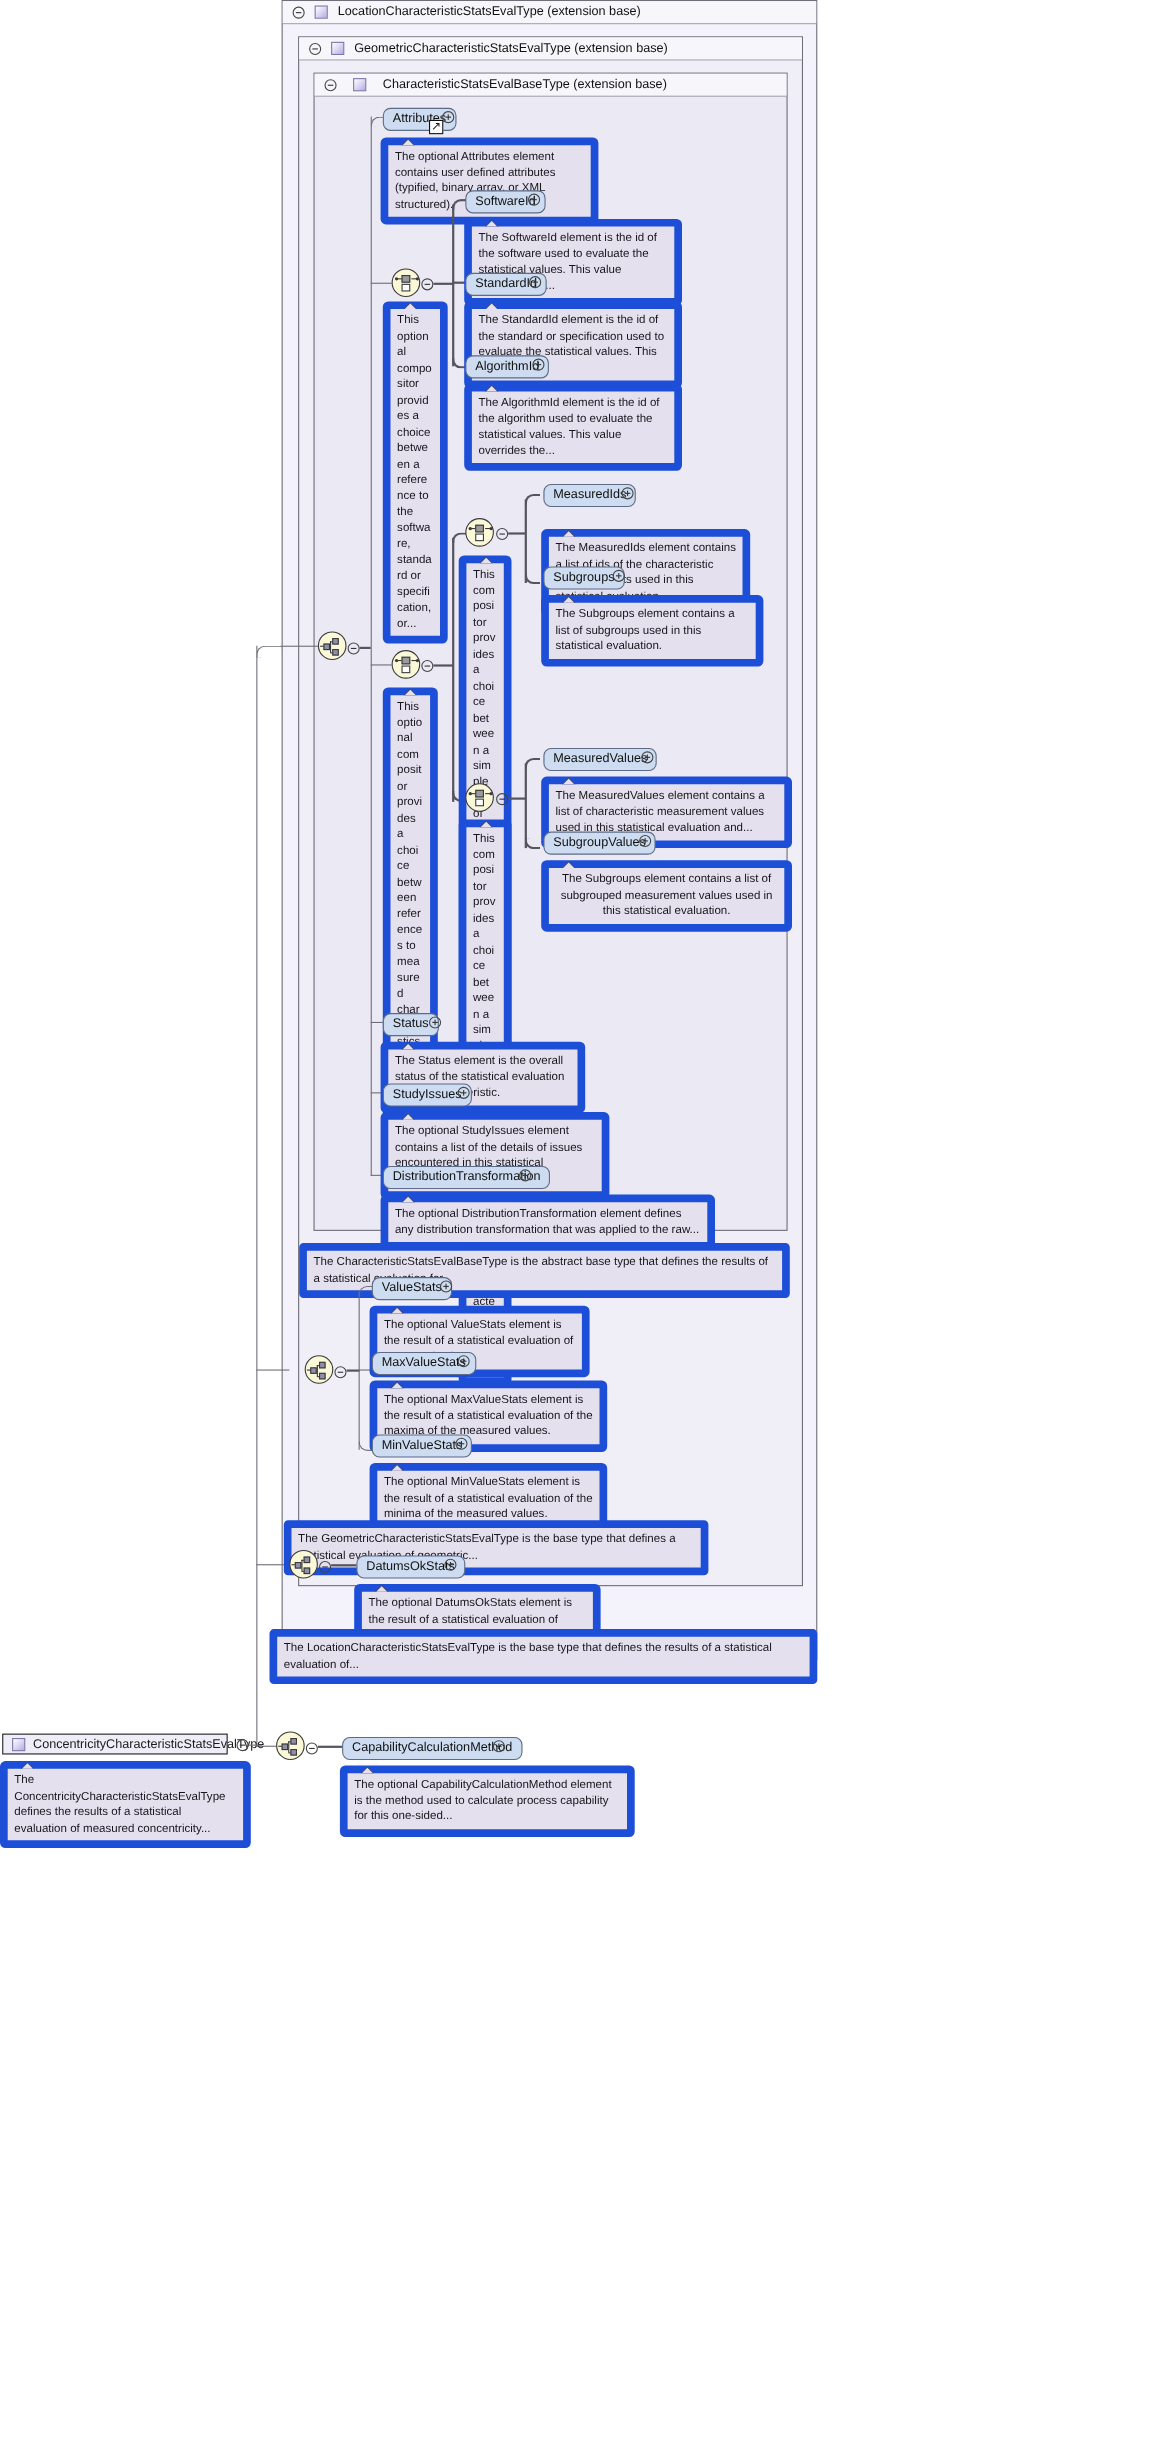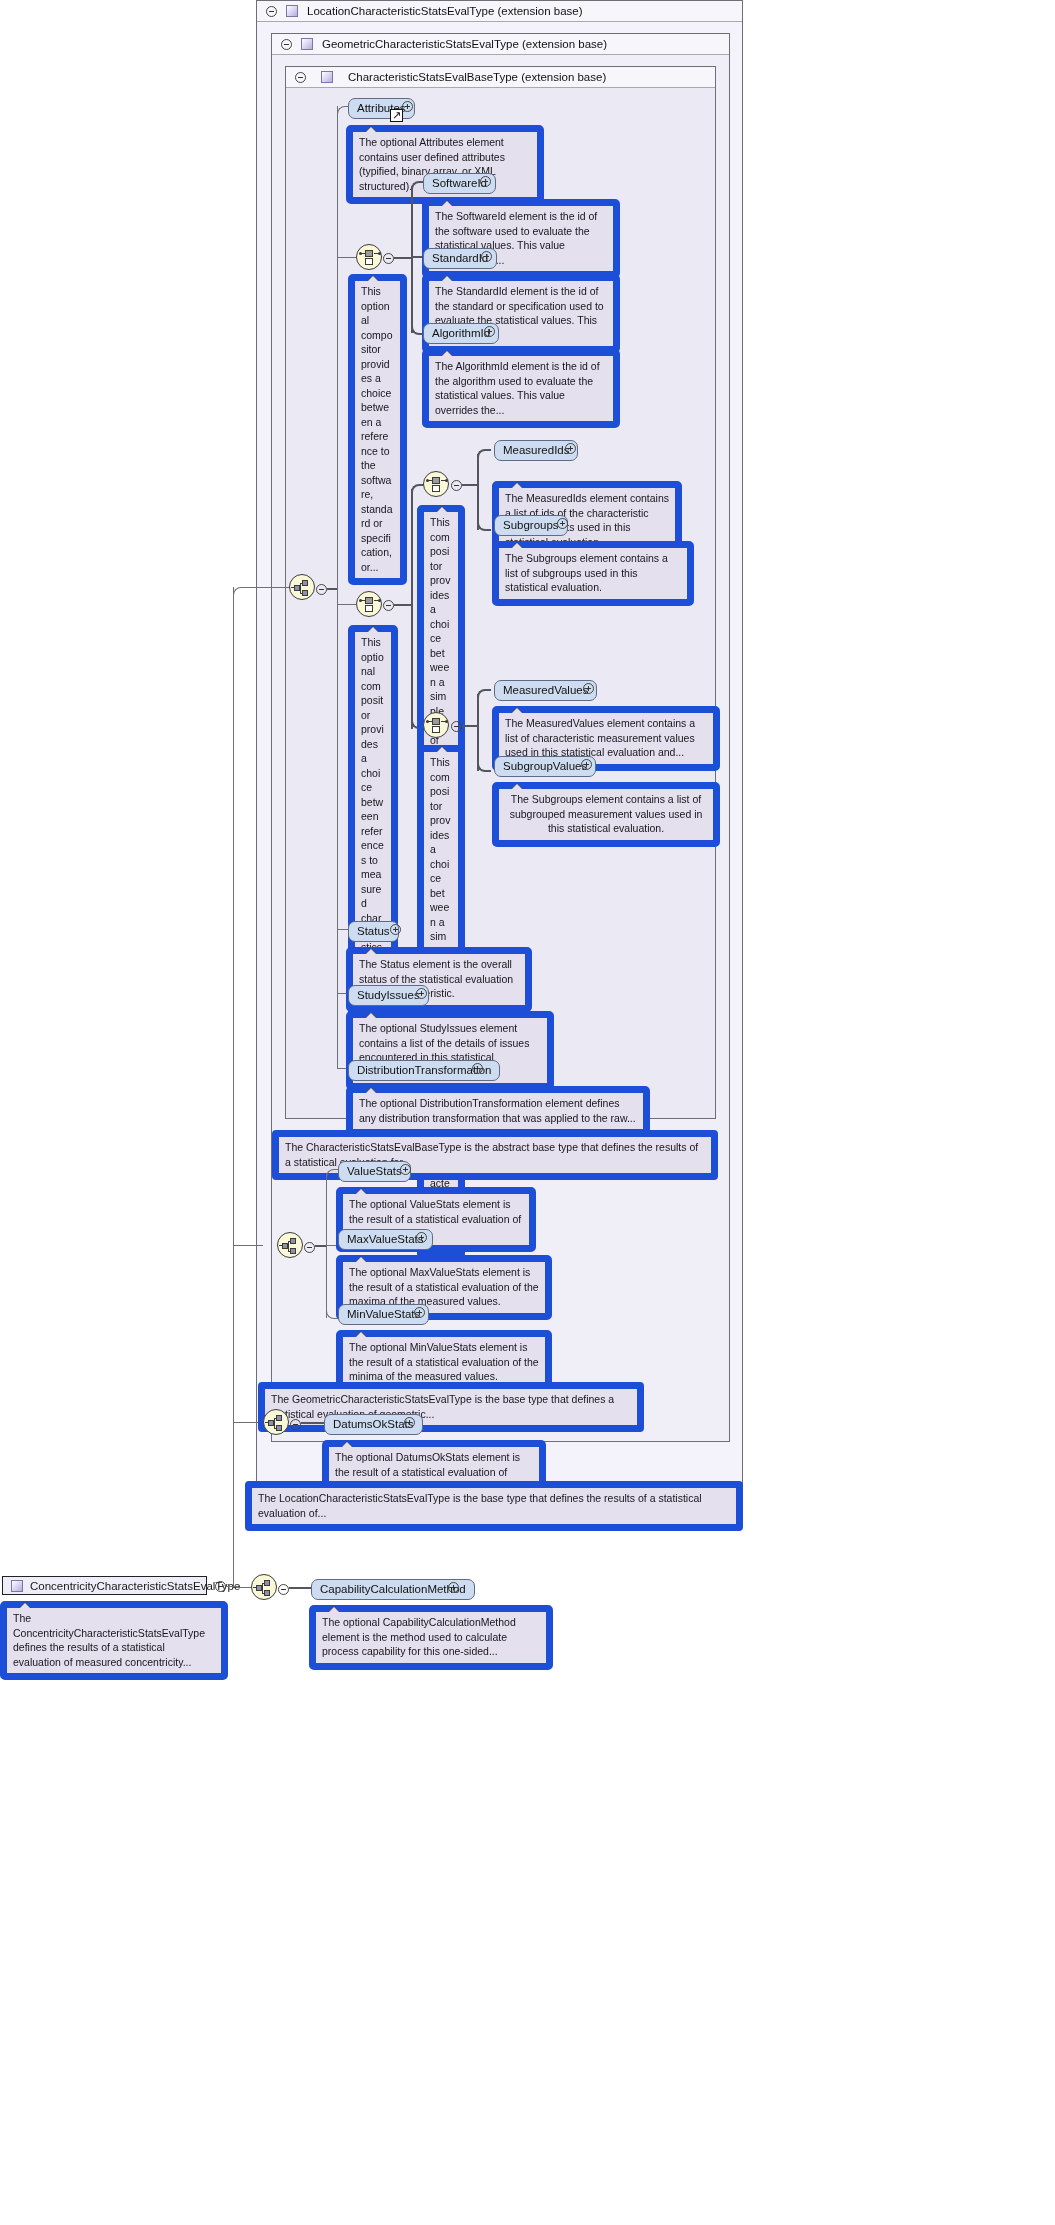--- a/index.html
+++ b/index.html
@@ -315,21 +315,21 @@
     <i class="ln lnh1"></i>
       <i class="ln lnh2"></i>
       <i class="b b2"></i>
       <i class="b b3"></i>
   </div>
   <div class="circ abs" style="left:278px;top:1584px;"></div>
   <div class="h thick" style="left:289px;top:1587px;width:22px;"></div>
 
   <div class="enode" style="left:311px;top:1579px;">CapabilityCalculationMethod</div>
   <div class="circ plus abs" style="left:448px;top:1582px;"></div>
-  <div class="ann" style="left:309px;top:1605px;width:244px;">The optional CapabilityCalculationMethod element is the method used to calculate process capability for this one-sided...</div>
+  <div class="ann" style="left:309px;top:1605px;width:268px;">The optional CapabilityCalculationMethod element is the method used to calculate process capability for this one-sided...</div>
 
   <div class="rootnode" style="left:2px;top:1576px;width:205px;height:19px;">
     <div class="swatch"></div>
     <span>ConcentricityCharacteristicStatsEvalType</span>
   </div>
   <div class="circ abs" style="left:215px;top:1581px;"></div>
   <div class="h" style="left:226px;top:1586px;width:12px;"></div>
   <div class="ann" style="left:0px;top:1601px;width:228px;">The ConcentricityCharacteristicStatsEvalType defines the results of a statistical evaluation of measured concentricity...</div>
 
 </div>

